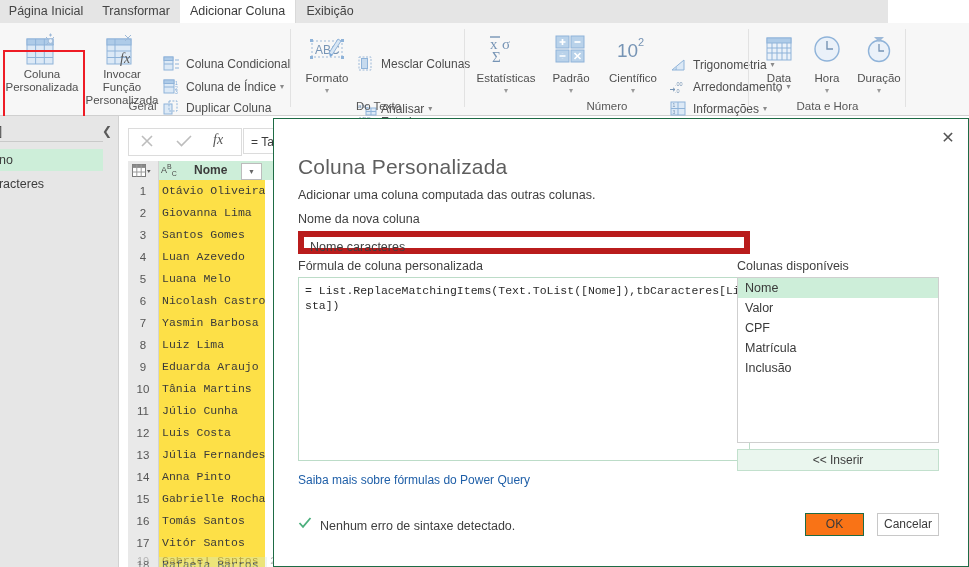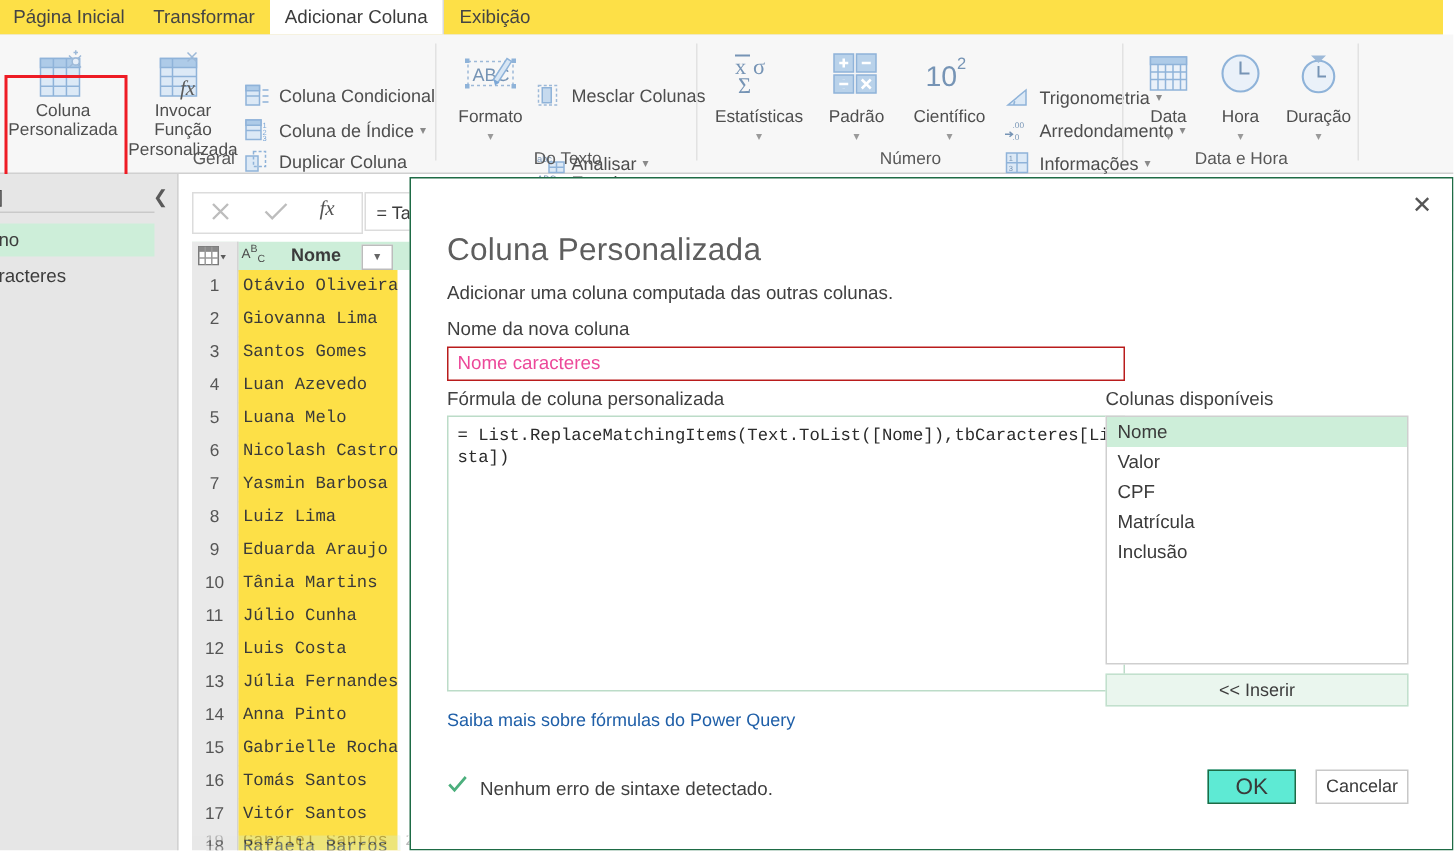--- a/index.html
+++ b/index.html
@@ -4,22 +4,22 @@
 <style>
   html,body{margin:0;padding:0;}
   body{
     width:969px;height:567px;overflow:hidden;position:relative;
     font-family:"Liberation Sans", sans-serif;
     font-size:12px;color:#444;background:#fff;
   }
 
   
   #ribbon-tabs{
-    position:absolute;left:0;top:0;width:962px;height:23px;
-    background:#fde047;border-bottom:1px solid #d6d6d6;
+    position:absolute;left:0;top:0;width:888px;height:23px;
+    background:#e5e5e5;border-bottom:1px solid #d6d6d6;
   }
   .tab{
     position:absolute;top:0;height:23px;line-height:23px;
     font-size:12.5px;color:#444;text-align:center;cursor:default;
     white-space:nowrap;
   }
   .tab.active{
     background:#fff;color:#3b3b3b;
     border-right:1px solid #d9d9d9;
   }
@@ -185,22 +185,22 @@
   #dlg-title{
     position:absolute;left:24px;top:36px;font-size:21px;color:#5e5e5e;
     font-weight:normal;letter-spacing:.2px;
   }
   #dlg-sub{
     position:absolute;left:24px;top:69px;font-size:12.5px;color:#3f3f3f;
   }
   .dlg-label{position:absolute;font-size:12.5px;color:#3f3f3f;}
   #nome-input{
     position:absolute;left:24px;top:112px;width:452px;height:23px;
-    border:1px solid #b91c1c;background:#fff;box-sizing:border-box;
-    font-size:12.5px;color:#ec4899;line-height:21px;padding-left:6px;
+    border:6px solid #b91c1c;background:#fff;box-sizing:border-box;
+    font-size:12.5px;color:#404040;line-height:21px;padding-left:6px;
     font-family:"Liberation Sans",sans-serif;
   }
   #formula-box{
     position:absolute;left:24px;top:158px;width:452px;height:184px;
     border:1px solid #bcdcc8;background:#fff;box-sizing:border-box;
     padding:5px 6px;overflow:hidden;
     font-family:"Liberation Mono","DejaVu Sans Mono",monospace;
     font-size:11.5px;color:#2b2b2b;line-height:15px;word-break:break-all;
   }
   #cols-box{
@@ -223,22 +223,22 @@
   }
   #syntax-row{position:absolute;left:24px;top:396px;height:18px;}
   #syntax-check{
     position:absolute;left:0;top:1px;width:14px;height:14px;
   }
   #syntax-text{
     position:absolute;left:22px;top:4px;font-size:12.5px;color:#3f3f3f;white-space:nowrap;
   }
   #ok-btn{
     position:absolute;left:531px;top:394px;width:59px;height:23px;
-    border:1px solid #1e6b45;background:#5eead4;box-sizing:border-box;
-    text-align:center;line-height:21px;font-size:15px;color:#3a3a3a;cursor:pointer;
+    border:1px solid #1e6b45;background:#f97316;box-sizing:border-box;
+    text-align:center;line-height:21px;font-size:12px;color:#3a3a3a;cursor:pointer;
   }
   #cancel-btn{
     position:absolute;left:603px;top:394px;width:62px;height:23px;
     border:1px solid #c8c8c8;background:#fff;box-sizing:border-box;
     text-align:center;line-height:21px;font-size:12px;color:#3a3a3a;cursor:pointer;
   }
 </style>
 </head>
 <body>
 

